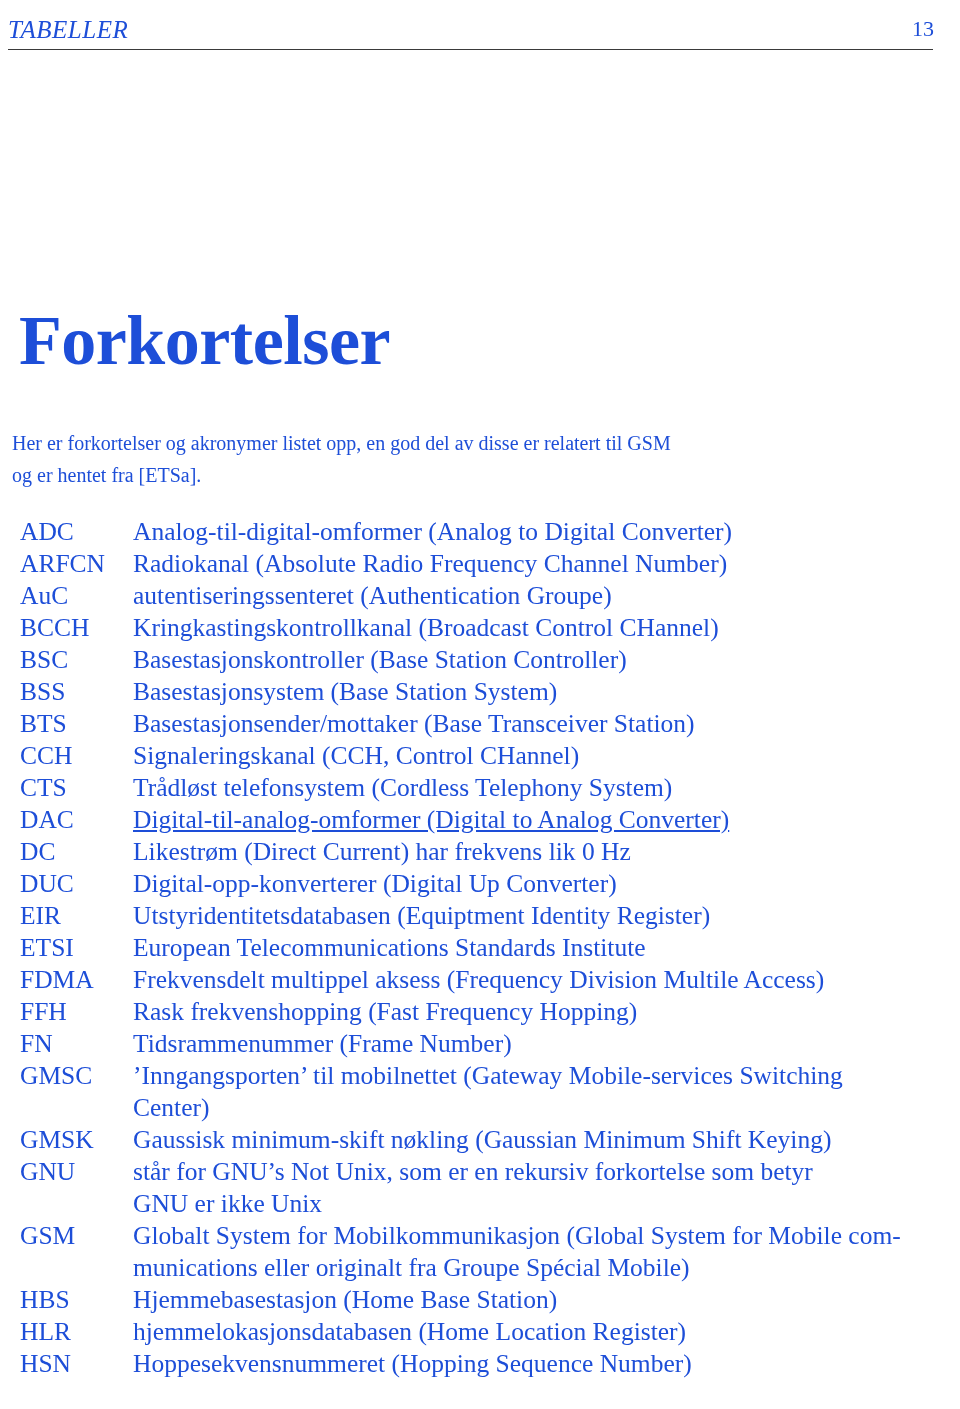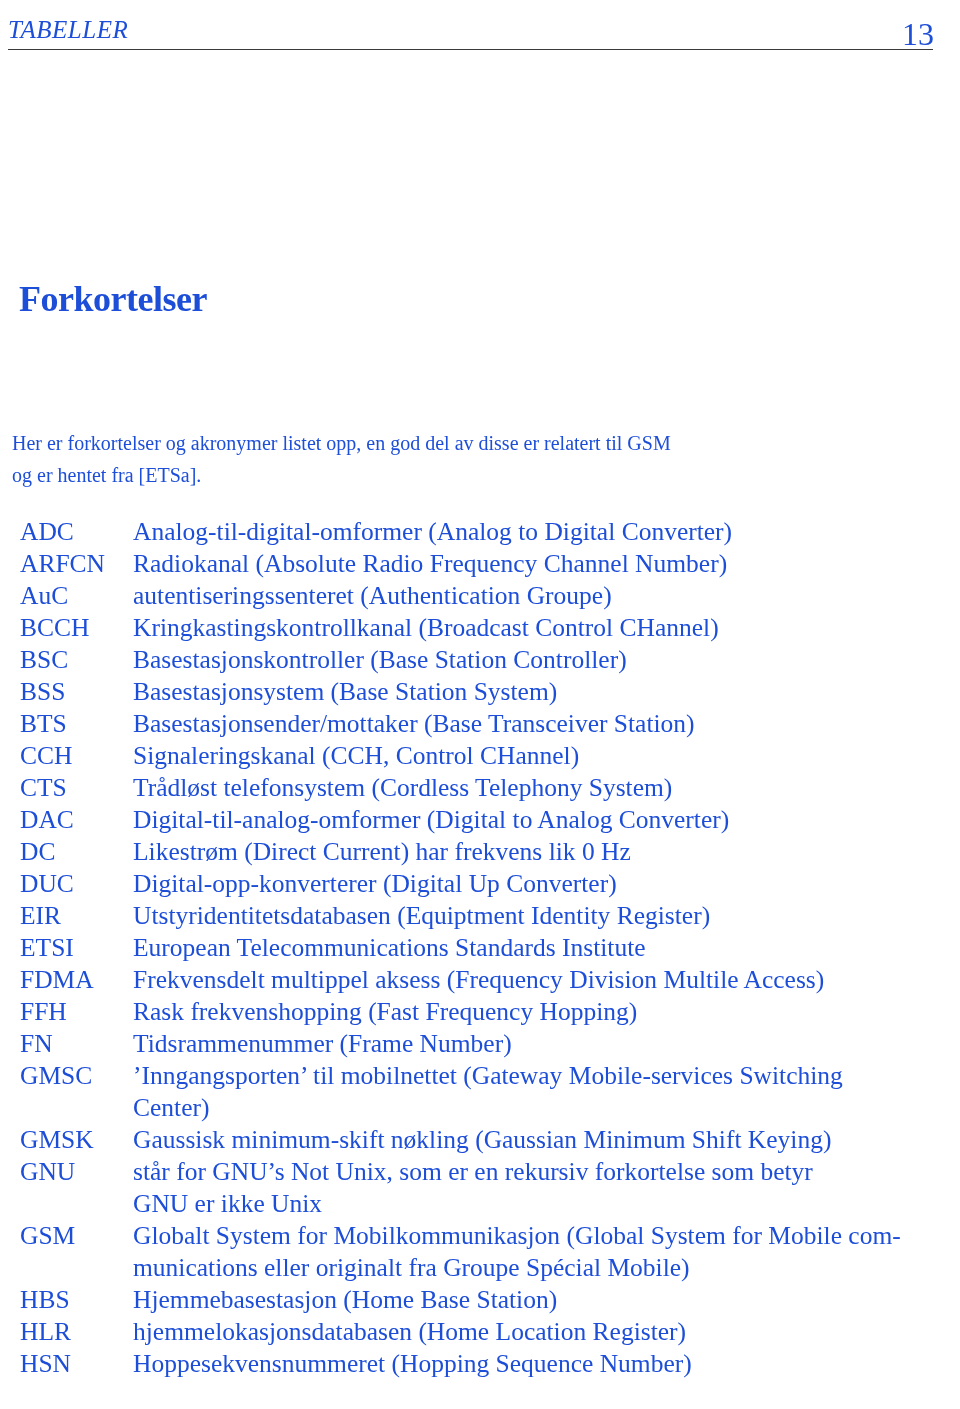--- a/index.html
+++ b/index.html
@@ -32,38 +32,38 @@
     top: 0;
     font-style: italic;
     font-size: 25px;
     letter-spacing: 0.5px;
     white-space: nowrap;
   }
   .header-pageno {
     position: absolute;
     right: 0;
     top: 0;
-    font-size: 32px;
+    font-size: 22px;
     white-space: nowrap;
   }
   .header-rule {
     position: absolute;
     left: 8px;
     top: 41px;
     width: 925px;
     height: 0;
     border-top: 1.6px solid #3a3a3a;
   }
 
   
   .chapter-title {
     position: absolute;
     left: 19px;
     top: 249px;
-    font-size: 36px;
+    font-size: 70px;
     font-weight: bold;
     line-height: 1.05;
     letter-spacing: -0.5px;
     white-space: nowrap;
   }
 
   
   .intro {
     position: absolute;
     left: 12px;
@@ -173,21 +173,21 @@
         </dd>
       </div>
       <div class="abbrev-row">
         <dt class="abbrev-term">CTS</dt>
         <dd class="abbrev-def" style="margin: 0px;">
           <span class="def-line">Trådløst telefonsystem (Cordless Telephony System)</span>
         </dd>
       </div>
       <div class="abbrev-row">
         <dt class="abbrev-term">DAC</dt>
-        <dd class="abbrev-def" style="margin: 0px;">
+        <dd class="abbrev-def" style="margin: 0px; text-decoration: underline;">
           <span class="def-line">Digital-til-analog-omformer (Digital to Analog Converter)</span>
         </dd>
       </div>
       <div class="abbrev-row">
         <dt class="abbrev-term">DC</dt>
         <dd class="abbrev-def" style="margin: 0px;">
           <span class="def-line">Likestrøm (Direct Current) har frekvens lik 0 Hz</span>
         </dd>
       </div>
       <div class="abbrev-row">

